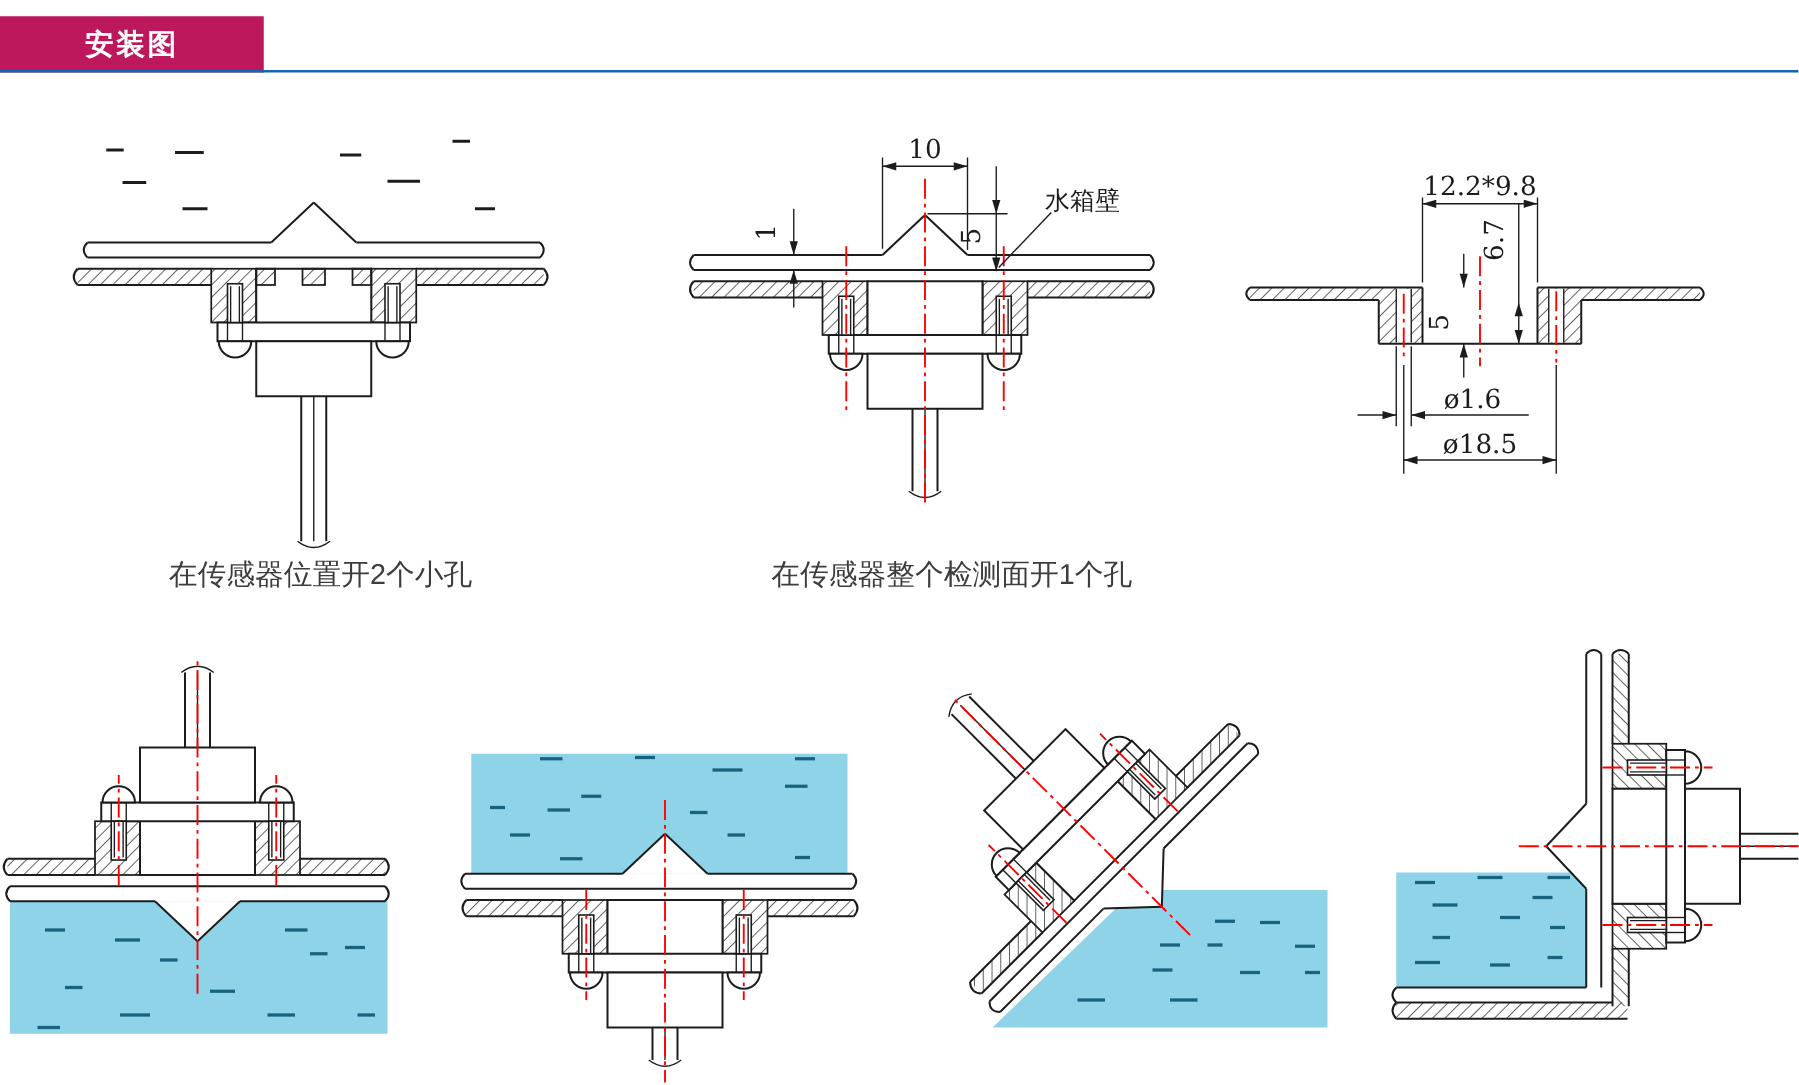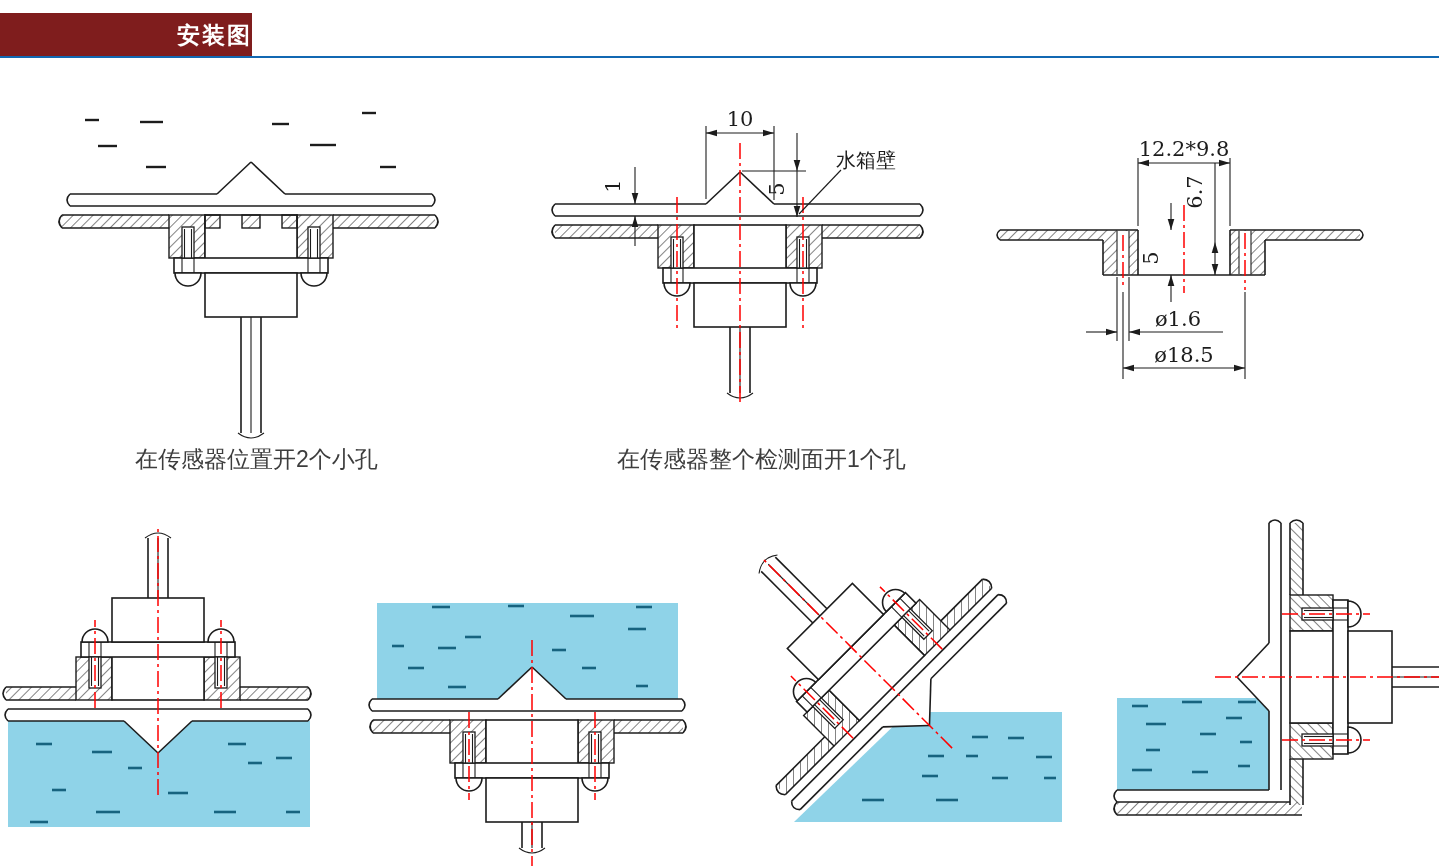--- a/index.html
+++ b/index.html
@@ -1,19 +1,19 @@
 <!DOCTYPE html>
 <html><head>
 <meta charset="utf-8">
 <style>
   html,body{margin:0;padding:0;background:#fff;}
   #stage{position:relative;width:1439px;height:868px;background:#fff;overflow:hidden;
          font-family:"Liberation Sans",sans-serif;}
-  #hdr-tab{position:absolute;left:0;top:13px;width:252px;height:45px;background:#7f1d1d;
-           color:#fff;font-size:23px;font-weight:bold;display:flex;align-items:center;justify-content:flex-end;
+  #hdr-tab{position:absolute;left:0;top:13px;width:211px;height:45px;background:#be185d;
+           color:#fff;font-size:23px;font-weight:bold;display:flex;align-items:center;justify-content:center;
            letter-spacing:2px;}
   #hdr-rule{position:absolute;left:0;top:56px;width:1439px;height:2px;background:#1168b2;}
   svg{position:absolute;left:0;top:0;}
   .o{stroke:#1c1c1c;stroke-width:1.6;fill:none}
   .t{stroke:#1c1c1c;stroke-width:1.1;fill:none}
   .dl{stroke:#1c1c1c;stroke-width:1.1;fill:none}
   .hf{fill:url(#hatch);stroke:none}
   .hb{fill:url(#hatch);stroke:#1c1c1c;stroke-width:1.4}
   .wf{fill:#fff;stroke:none}
   .r{stroke:#ff0000;stroke-width:1.5;fill:none;stroke-dasharray:16 4 3 4}

